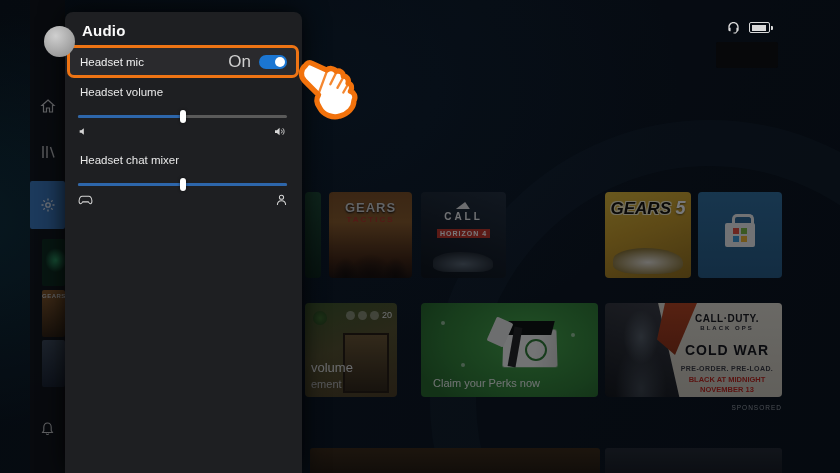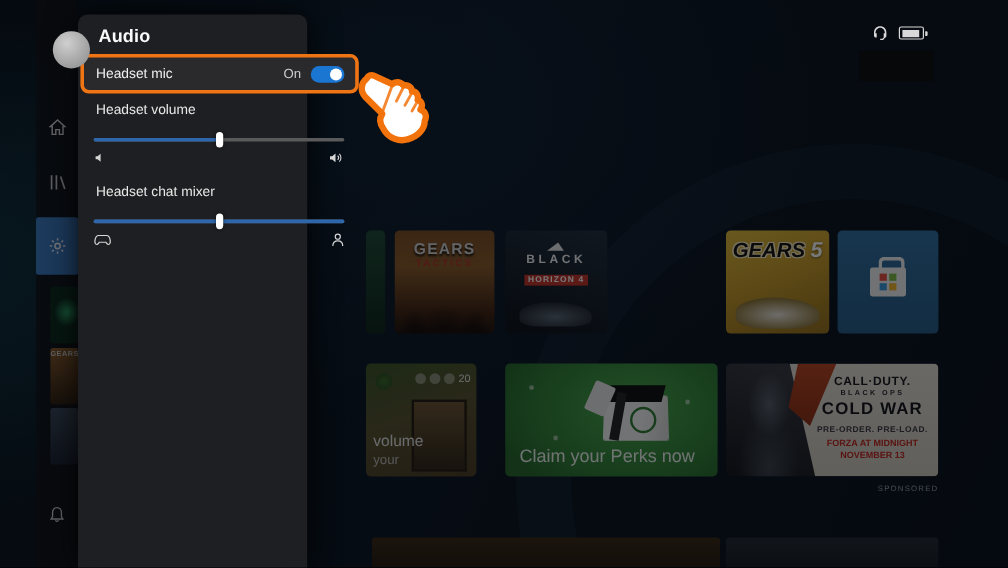--- a/index.html
+++ b/index.html
@@ -68,32 +68,32 @@
 
   .t-perks { left:421px; width:177px; background:radial-gradient(120px 80px at 60% 40%, #46a848, #2f7d33 70%, #266628 100%); }
   .t-perks .snow1,.t-perks .snow2,.t-perks .snow3 { position:absolute; width:4px; height:4px; border-radius:50%; background:rgba(255,255,255,.5); }
   .t-perks .snow1 { left:20px; top:18px; } .t-perks .snow2 { left:150px; top:30px; } .t-perks .snow3 { left:40px; top:60px; }
   .pbox { position:absolute; left:78px; top:12px; width:62px; height:52px; }
   .pbox .body { position:absolute; left:4px; top:14px; width:54px; height:38px; background:linear-gradient(100deg,#f4f4f2 60%,#d8d8d4); transform:perspective(120px) rotateX(8deg); border-radius:2px; }
   .pbox .open { position:absolute; left:8px; top:6px; width:46px; height:14px; background:#0c0e0c; transform:skewX(-14deg); }
   .pbox .flap { position:absolute; left:-8px; top:4px; width:18px; height:26px; background:#e9e9e7; transform:rotate(24deg); border-radius:2px; }
   .pbox .ribbon { position:absolute; left:12px; top:12px; width:8px; height:40px; background:#222; transform:rotate(10deg); }
   .pbox .logo { position:absolute; left:26px; top:24px; width:22px; height:22px; border-radius:50%; border:2px solid #2e7d32; background:rgba(255,255,255,.12); }
-  .t-perks .cap { position:absolute; left:12px; bottom:8px; font-size:15px; color:#eef3ee; }
+  .t-perks .cap { position:absolute; left:12px; bottom:8px; font-size:11px; color:#eef3ee; }
 
   .t-cod { left:605px; width:177px; background:linear-gradient(200deg,#4a4a52 0%,#2a2c32 55%,#121418 100%); }
   .t-cod .paper { position:absolute; inset:0; background:linear-gradient(180deg,#e3ded2,#cfc9bb); clip-path:polygon(30% 0, 100% 0, 100% 100%, 42% 100%); }
   .t-cod .flag { position:absolute; left:52px; top:0; width:40px; height:52px; background:linear-gradient(180deg,#b8431e,#8f2f12); clip-path:polygon(20% 0, 100% 0, 45% 100%, 0 70%); }
   .t-cod .soldier { position:absolute; left:10px; top:8px; width:52px; height:86px;
     background:radial-gradient(22px 34px at 50% 30%, #555d66, rgba(60,66,74,0) 80%),
                radial-gradient(30px 54px at 50% 90%, #3c424a, rgba(40,44,50,0) 85%); }
   .t-cod .txt { position:absolute; left:72px; top:10px; width:100px; text-align:center; }
   .t-cod .b1 { font-size:10px; font-weight:bold; color:#16161a; letter-spacing:.5px; }
   .t-cod .b2 { font-size:6px; font-weight:bold; color:#2a2a30; letter-spacing:2px; margin-top:1px; }
-  .t-cod .b3 { font-size:14px; font-weight:bold; color:#131317; letter-spacing:1px; margin-top:1px; }
+  .t-cod .b3 { font-size:14px; font-weight:bold; color:#131317; letter-spacing:1px; margin-top:11px; }
   .t-cod .p1 { font-size:7px; font-weight:bold; color:#3a3a40; margin-top:7px; letter-spacing:.4px; }
   .t-cod .p2 { font-size:7.5px; font-weight:bold; color:#c0251c; margin-top:3px; }
   .t-cod .p3 { font-size:7.5px; font-weight:bold; color:#c0251c; margin-top:1px; }
 
   .sponsored { position:absolute; left:712px; top:404px; width:70px; text-align:right; font-size:6.5px; letter-spacing:1px; color:#9aa0a8; }
 
   .bstrip-a { position:absolute; left:310px; top:448px; width:290px; height:25px; border-radius:3px 3px 0 0; background:linear-gradient(180deg,#3a2814,#23180c); }
   .bstrip-b { position:absolute; left:605px; top:448px; width:177px; height:25px; border-radius:3px 3px 0 0; background:linear-gradient(180deg,#232830,#161a20); }
 
   
@@ -108,27 +108,27 @@
   
   .status { position:absolute; left:726px; top:20px; z-index:3; display:flex; align-items:center; gap:8px; color:#d9d9d9; }
   .battery { position:relative; width:21px; height:11px; border:1.5px solid #d9d9d9; border-radius:2px; }
   .battery:after { content:""; position:absolute; right:-4px; top:2.5px; width:2.5px; height:4px; background:#d9d9d9; border-radius:0 1px 1px 0; }
   .battery .fill { position:absolute; left:1.5px; top:1.5px; bottom:1.5px; width:14px; background:#d9d9d9; }
   .censor { position:absolute; left:716px; top:42px; width:62px; height:26px; background:#07080a; z-index:3; border-radius:2px; }
 
   .avatar { position:absolute; left:44px; top:26px; width:31px; height:31px; border-radius:50%; background:radial-gradient(circle at 38% 32%, #cfcfcf, #9a9a9a 75%); z-index:12; }
 
   
-  .panel { position:absolute; left:65px; top:12px; width:191px; height:461px; background:#1e1f22; border-radius:8px 8px 0 0; box-shadow:0 0 26px rgba(0,0,0,.85); z-index:10;text-decoration:underline; }
+  .panel { position:absolute; left:65px; top:12px; width:237px; height:461px; background:#1e1f22; border-radius:8px 8px 0 0; box-shadow:0 0 26px rgba(0,0,0,.85); z-index:10;text-decoration:underline; }
   .panel-title { position:absolute; left:17px; top:10px; font-size:15px; font-weight:bold; color:#fafafa; letter-spacing:.2px; }
 
   .hl-row { position:absolute; left:2px; top:33px; width:232px; height:33px; border:3px solid #ee7414; border-radius:7px; background:#2a2a2d; display:flex; align-items:center; }
   .hl-row .lbl { margin-left:10px; font-size:11.5px; color:#f0f0f0; }
   .hl-row .right { margin-left:auto; margin-right:9px; display:flex; align-items:center; gap:8px; }
-  .hl-row .state { font-size:11px; color:#cfcfcf;text-align:right; }
+  .hl-row .state { font-size:17px; color:#cfcfcf;text-align:right; }
   .toggle { position:relative; width:28px; height:14px; border-radius:7px; background:#1b76d2; }
   .toggle .knob { position:absolute; right:2px; top:2px; width:10px; height:10px; border-radius:50%; background:#fff; }
 
   .sgroup { position:absolute; left:15px; width:207px; height:58px; }
   .sg0 { top:74px; } .sg1 { top:142px; } .sg2 { top:210px; }
   .sgroup .slabel { font-size:11.5px; color:#e9e9e9; }
   .strack { position:absolute; left:-2px; right:0; top:29px; height:3px; background:#5a5a5a; border-radius:2px; }
   .sfill { position:absolute; left:0; top:0; bottom:0; background:#2d66ab; border-radius:2px; }
   .sthumb { position:absolute; top:-5px; width:6px; height:13px; margin-left:-3px; border-radius:3px; background:#fff; box-shadow:0 0 3px rgba(0,0,0,.6); }
   .sicons { position:absolute; left:-2px; right:0; top:40px; display:flex; justify-content:space-between; align-items:center; color:#d6d6d6; }
@@ -151,21 +151,21 @@
     <div class="tile r1 t-sliver"></div>
 
     <div class="tile r1 t-gearstactics">
       <div class="l1">GEARS</div>
       <div class="l2">TACTICS</div>
       <div class="chars"></div>
     </div>
 
     <div class="tile r1 t-forza">
       <div class="fz-mark"></div>
-      <div class="l1">BLACK</div>
+      <div class="l1">CALL</div>
       <div><span class="l2">HORIZON 4</span></div>
       <div class="car"></div>
     </div>
 
 
     <div class="tile r1 t-dirt5">
       <span class="l1">GEARS</span>
       <span class="five">5</span>
       <div class="car"></div>
     </div>
@@ -182,21 +182,21 @@
     <div class="tile r2 t-achv">
       <div class="palm"></div>
       <div class="hut"></div>
       <div class="badges">
         <span class="bdot"></span>
         <span class="bdot"></span>
         <span class="bdot"></span>
         <span class="bscore">20</span>
       </div>
       <div class="a1">volume</div>
-      <div class="a2">your</div>
+      <div class="a2">ement</div>
     </div>
 
     <div class="tile r2 t-perks">
       <span class="snow1"></span>
         <span class="snow2"></span>
         <span class="snow3"></span>
       <div class="pbox">
         <div class="body"></div>
         <div class="open"></div>
         <div class="flap"></div>
@@ -208,21 +208,21 @@
 
     <div class="tile r2 t-cod">
       <div class="paper"></div>
       <div class="flag"></div>
       <div class="soldier"></div>
       <div class="txt">
         <div class="b1">CALL·DUTY.</div>
         <div class="b2">BLACK OPS</div>
         <div class="b3">COLD WAR</div>
         <div class="p1">PRE-ORDER. PRE-LOAD.</div>
-        <div class="p2">FORZA AT MIDNIGHT</div>
+        <div class="p2">BLACK AT MIDNIGHT</div>
         <div class="p3">NOVEMBER 13</div>
       </div>
     </div>
 
     <div class="sponsored">SPONSORED</div>
 
     <div class="bstrip-a"></div>
     <div class="bstrip-b"></div>
 
     <div class="sidebar">

